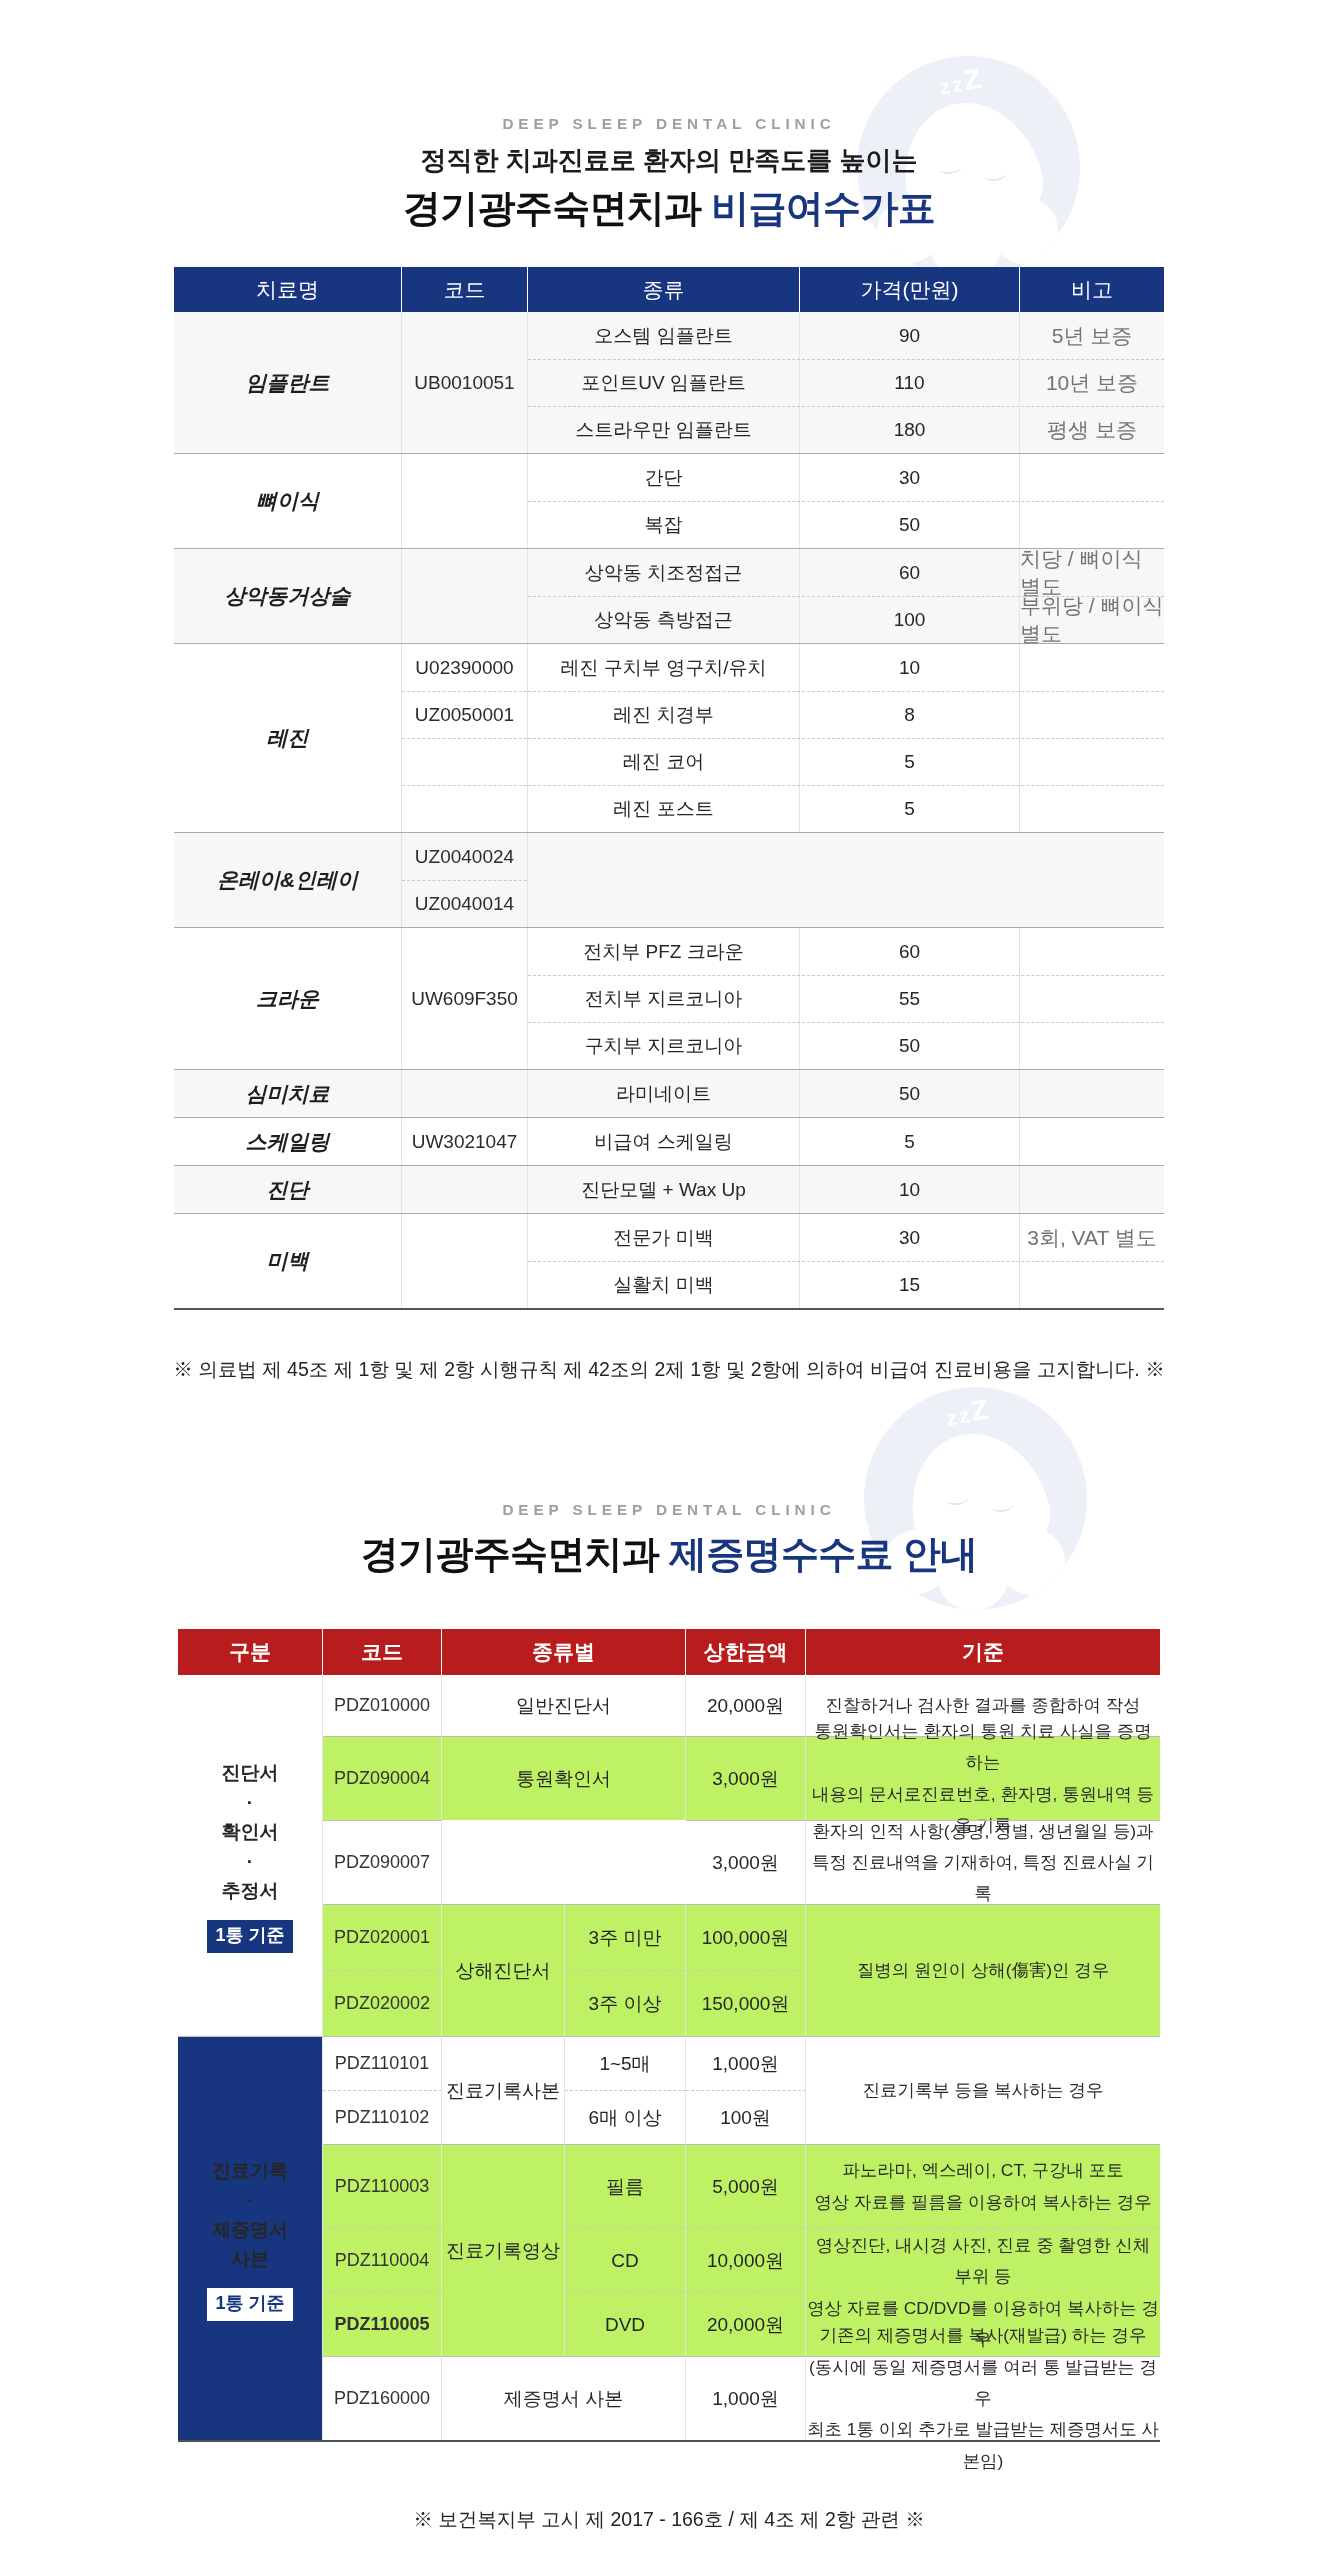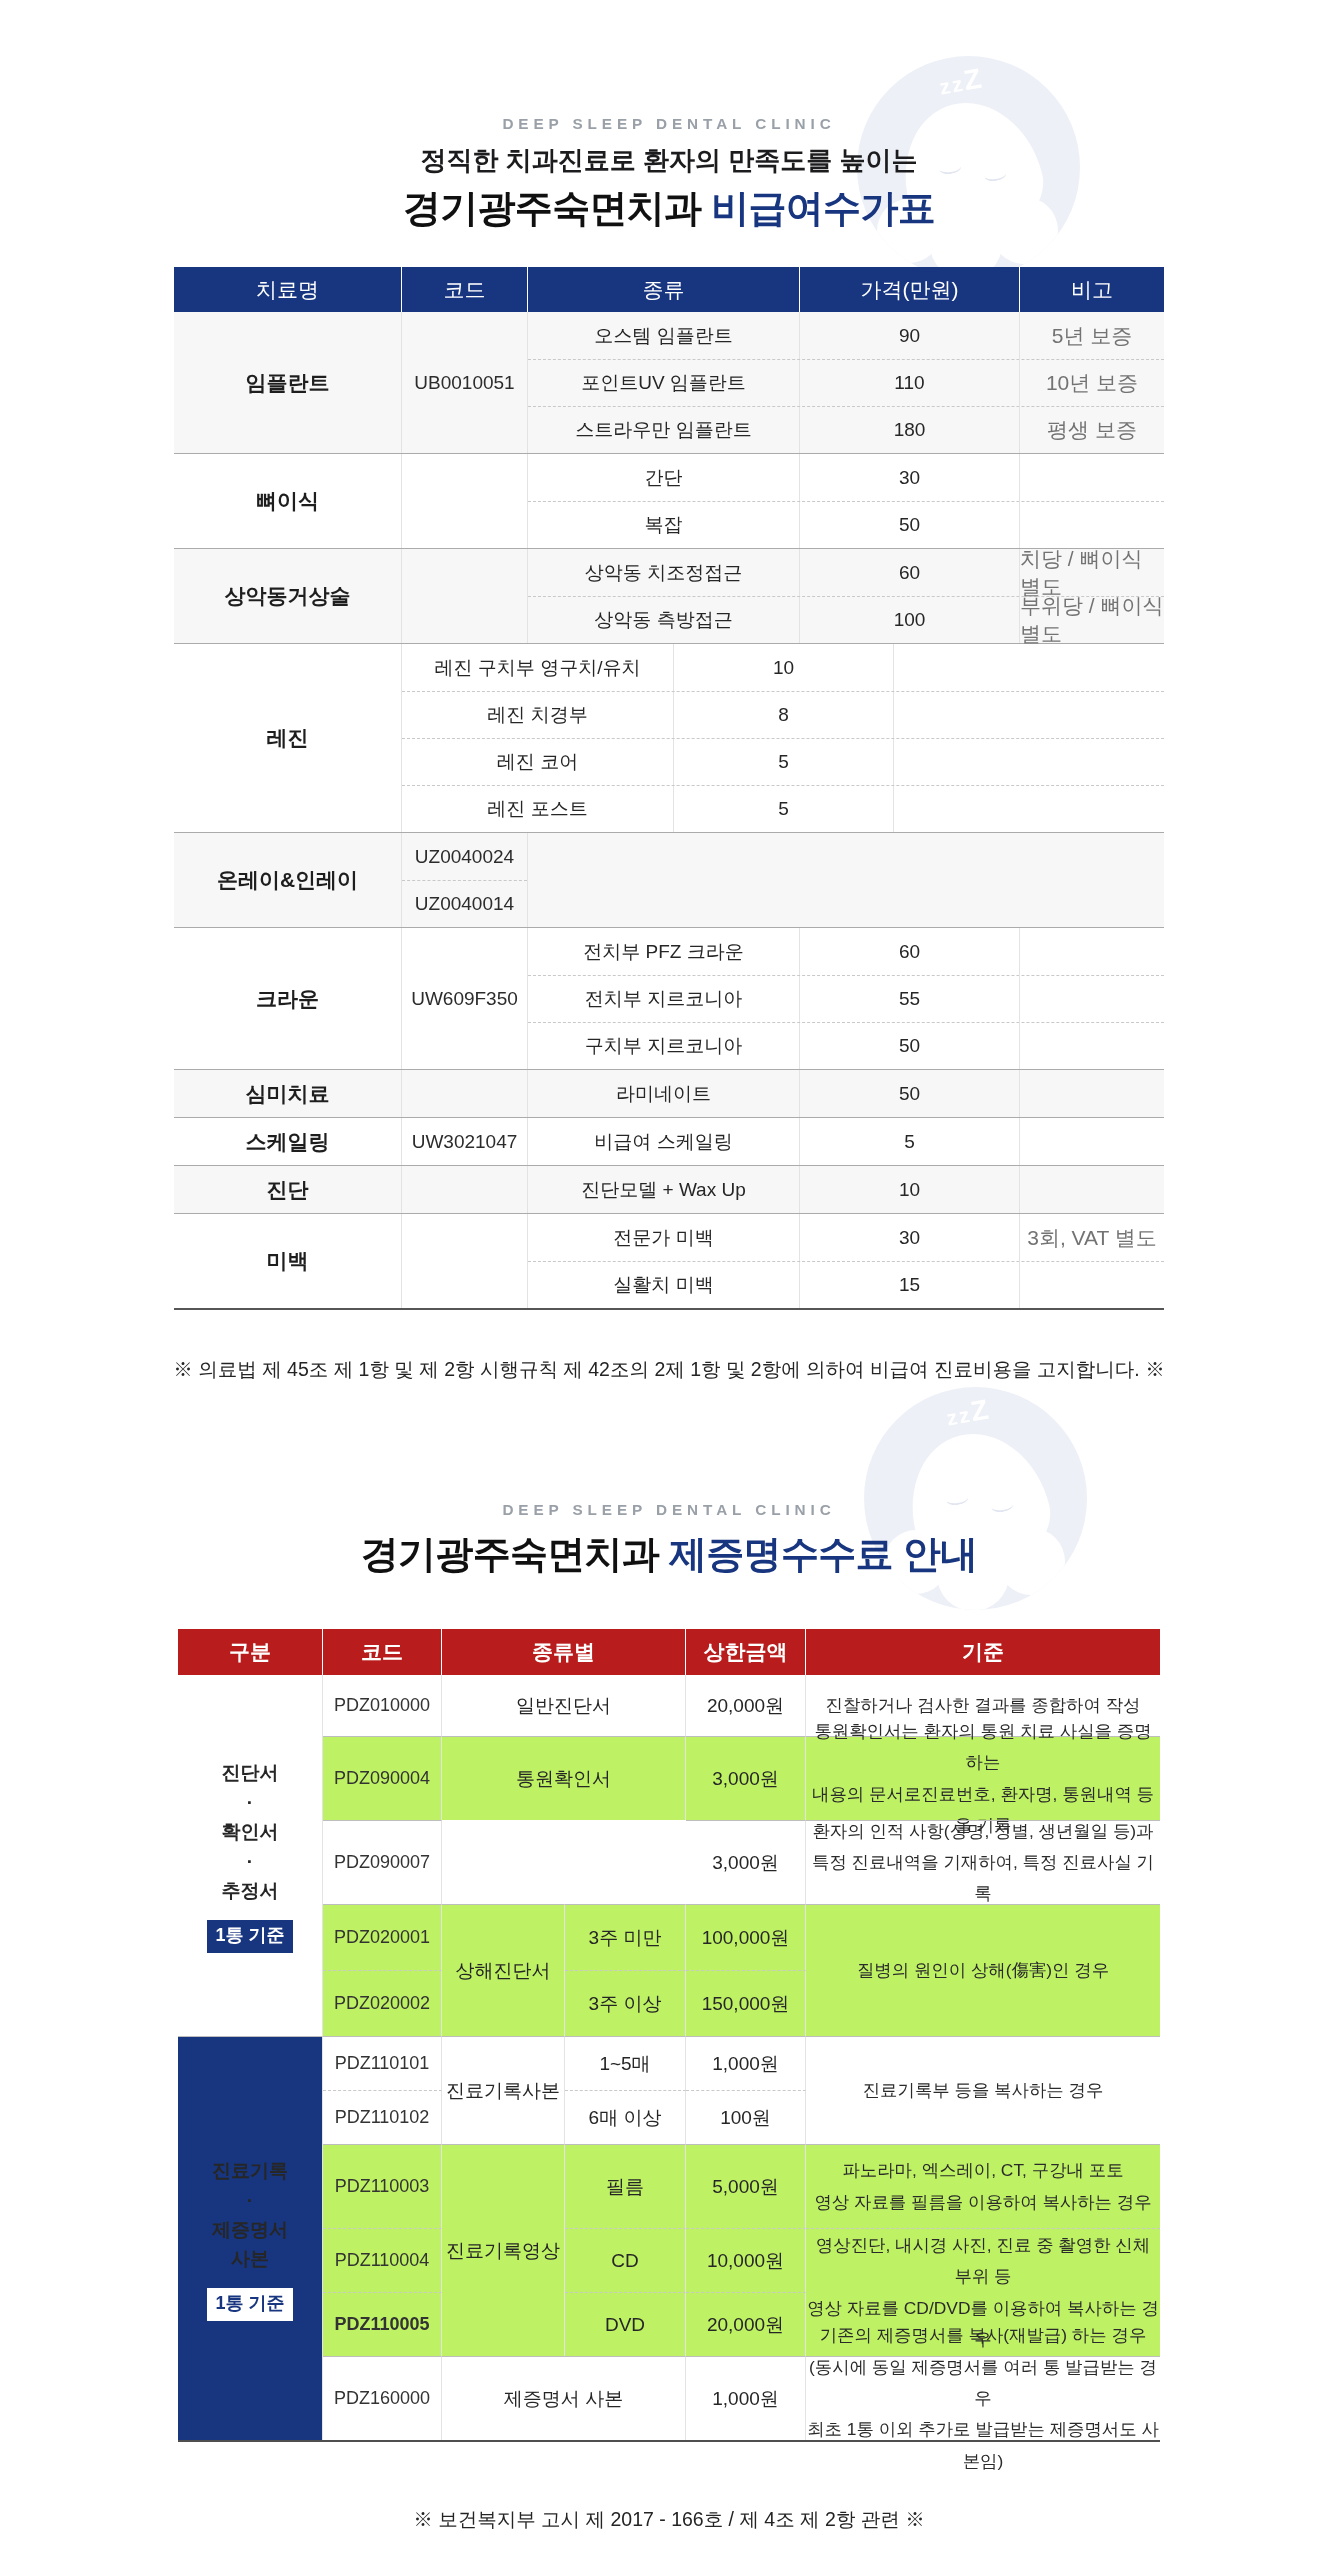--- a/index.html
+++ b/index.html
@@ -49,21 +49,21 @@
   .w-code  { width:126px; }
   .w-type  { width:272px; }
   .w-price { width:220px; }
   .w-note  { flex:1; }
   .t1-head .w-note { border-right:none; }
 
   .t1-group { display:flex; background:#fff; }
   .t1-group.gray { background:#f7f7f8; }
   .t1-group + .t1-group { border-top:1.4px solid #ababab; }
   .g-name { width:228px; border-right:0.7px solid #e3e3e3; display:flex;
-        align-items:center; justify-content:center; font-size:21px; font-weight:700; }
+        align-items:center; justify-content:center; font-size:21px; font-weight:700;font-style:italic; }
   .g-code { width:126px; border-right:0.7px solid #e3e3e3; display:flex;
         flex-direction:column; }
   .g-code.merged { align-items:center; justify-content:center; font-size:19px; color:#2c2c2c; }
   .g-code .sub { height:47px; display:flex; align-items:center; justify-content:center;
         font-size:19px; color:#2c2c2c; }
   .g-code .sub + .sub { border-top:0.7px dashed #c9c9c9; }
   .g-rows { flex:1; display:flex; flex-direction:column; }
   .g-row { display:flex; height:47px; }
   .g-row + .g-row { border-top:0.7px dashed #c9c9c9; }
   .g-row > div { display:flex; align-items:center; justify-content:center; }
@@ -175,20 +175,26 @@
       <div class="g-row">
         <div class="type">상악동 측방접근</div>
         <div class="price">100</div>
         <div class="note">부위당 / 뼈이식 별도</div>
       </div>
     </div>
   </div>
 
   <div class="t1-group">
     <div class="g-name">레진</div>
+    <div class="g-code">
+      <div class="sub">U02390000</div>
+      <div class="sub">UZ0050001</div>
+      <div class="sub"></div>
+      <div class="sub"></div>
+    </div>
     <div class="g-rows">
       <div class="g-row">
         <div class="type">레진 구치부 영구치/유치</div>
         <div class="price">10</div>
         <div class="note"></div>
       </div>
       <div class="g-row">
         <div class="type">레진 치경부</div>
         <div class="price">8</div>
         <div class="note"></div>

